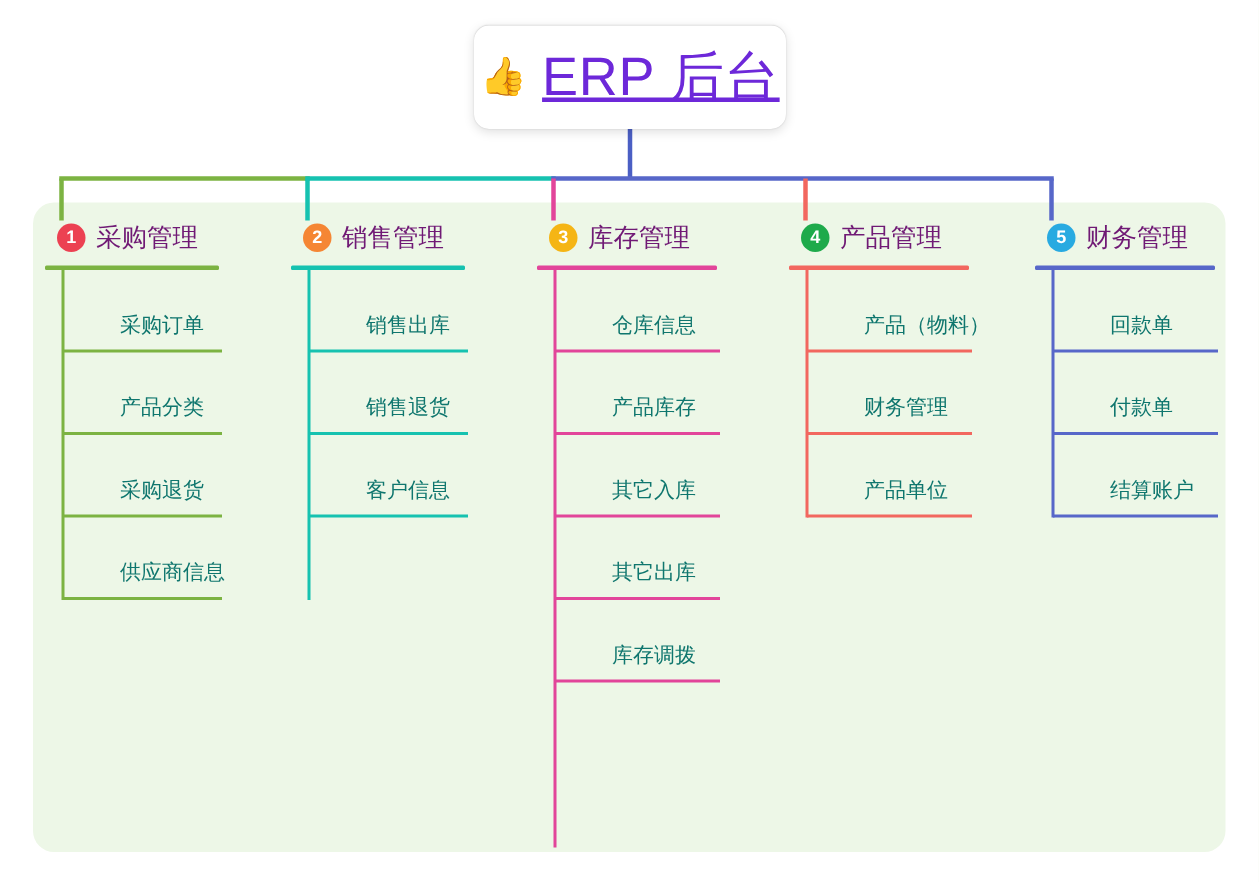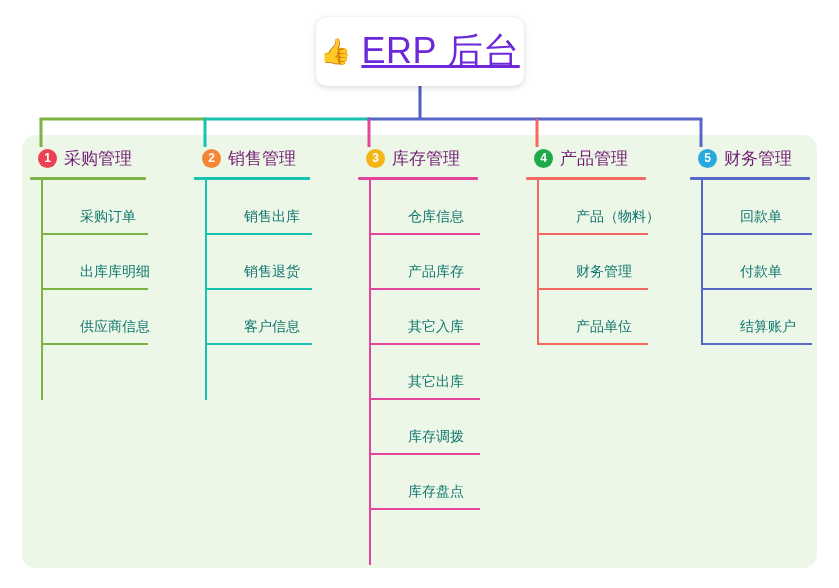--- a/index.html
+++ b/index.html
@@ -168,21 +168,25 @@
           <span class="col-title">采购管理</span>
         </div>
         <div class="col-rule" style="width: 116px; background: rgb(124, 179, 66);"></div>
         <div class="items">
           <div class="spine" style="background: rgb(124, 179, 66); height: 220px;"></div>
           <div class="item">
             <span class="item-label">采购订单</span>
             <div class="item-rule" style="background: rgb(124, 179, 66); width: 106px;"></div>
           </div>
           <div class="item">
-            <span class="item-label">出库库明细</span>
+            <span class="item-label">产品分类</span>
+            <div class="item-rule" style="background: rgb(124, 179, 66); width: 106px;"></div>
+          </div>
+          <div class="item">
+            <span class="item-label">采购退货</span>
             <div class="item-rule" style="background: rgb(124, 179, 66); width: 106px;"></div>
           </div>
           <div class="item">
             <span class="item-label">供应商信息</span>
             <div class="item-rule" style="background: rgb(124, 179, 66); width: 106px;"></div>
           </div>
         </div>
       </div>
       <div class="column" style="left: 194px; width: 146px;">
         <div class="col-head">
@@ -227,24 +231,20 @@
             <div class="item-rule" style="background: rgb(226, 69, 154); width: 110px;"></div>
           </div>
           <div class="item">
             <span class="item-label">其它出库</span>
             <div class="item-rule" style="background: rgb(226, 69, 154); width: 110px;"></div>
           </div>
           <div class="item">
             <span class="item-label">库存调拨</span>
             <div class="item-rule" style="background: rgb(226, 69, 154); width: 110px;"></div>
           </div>
-          <div class="item">
-            <span class="item-label">库存盘点</span>
-            <div class="item-rule" style="background: rgb(226, 69, 154); width: 110px;"></div>
-          </div>
         </div>
       </div>
       <div class="column" style="left: 526px; width: 150px;">
         <div class="col-head">
           <span class="badge" style="background: rgb(30, 170, 75);">4</span>
           <span class="col-title">产品管理</span>
         </div>
         <div class="col-rule" style="width: 120px; background: rgb(242, 103, 95);"></div>
         <div class="items">
           <div class="spine" style="background: rgb(242, 103, 95); height: 165px;"></div>

